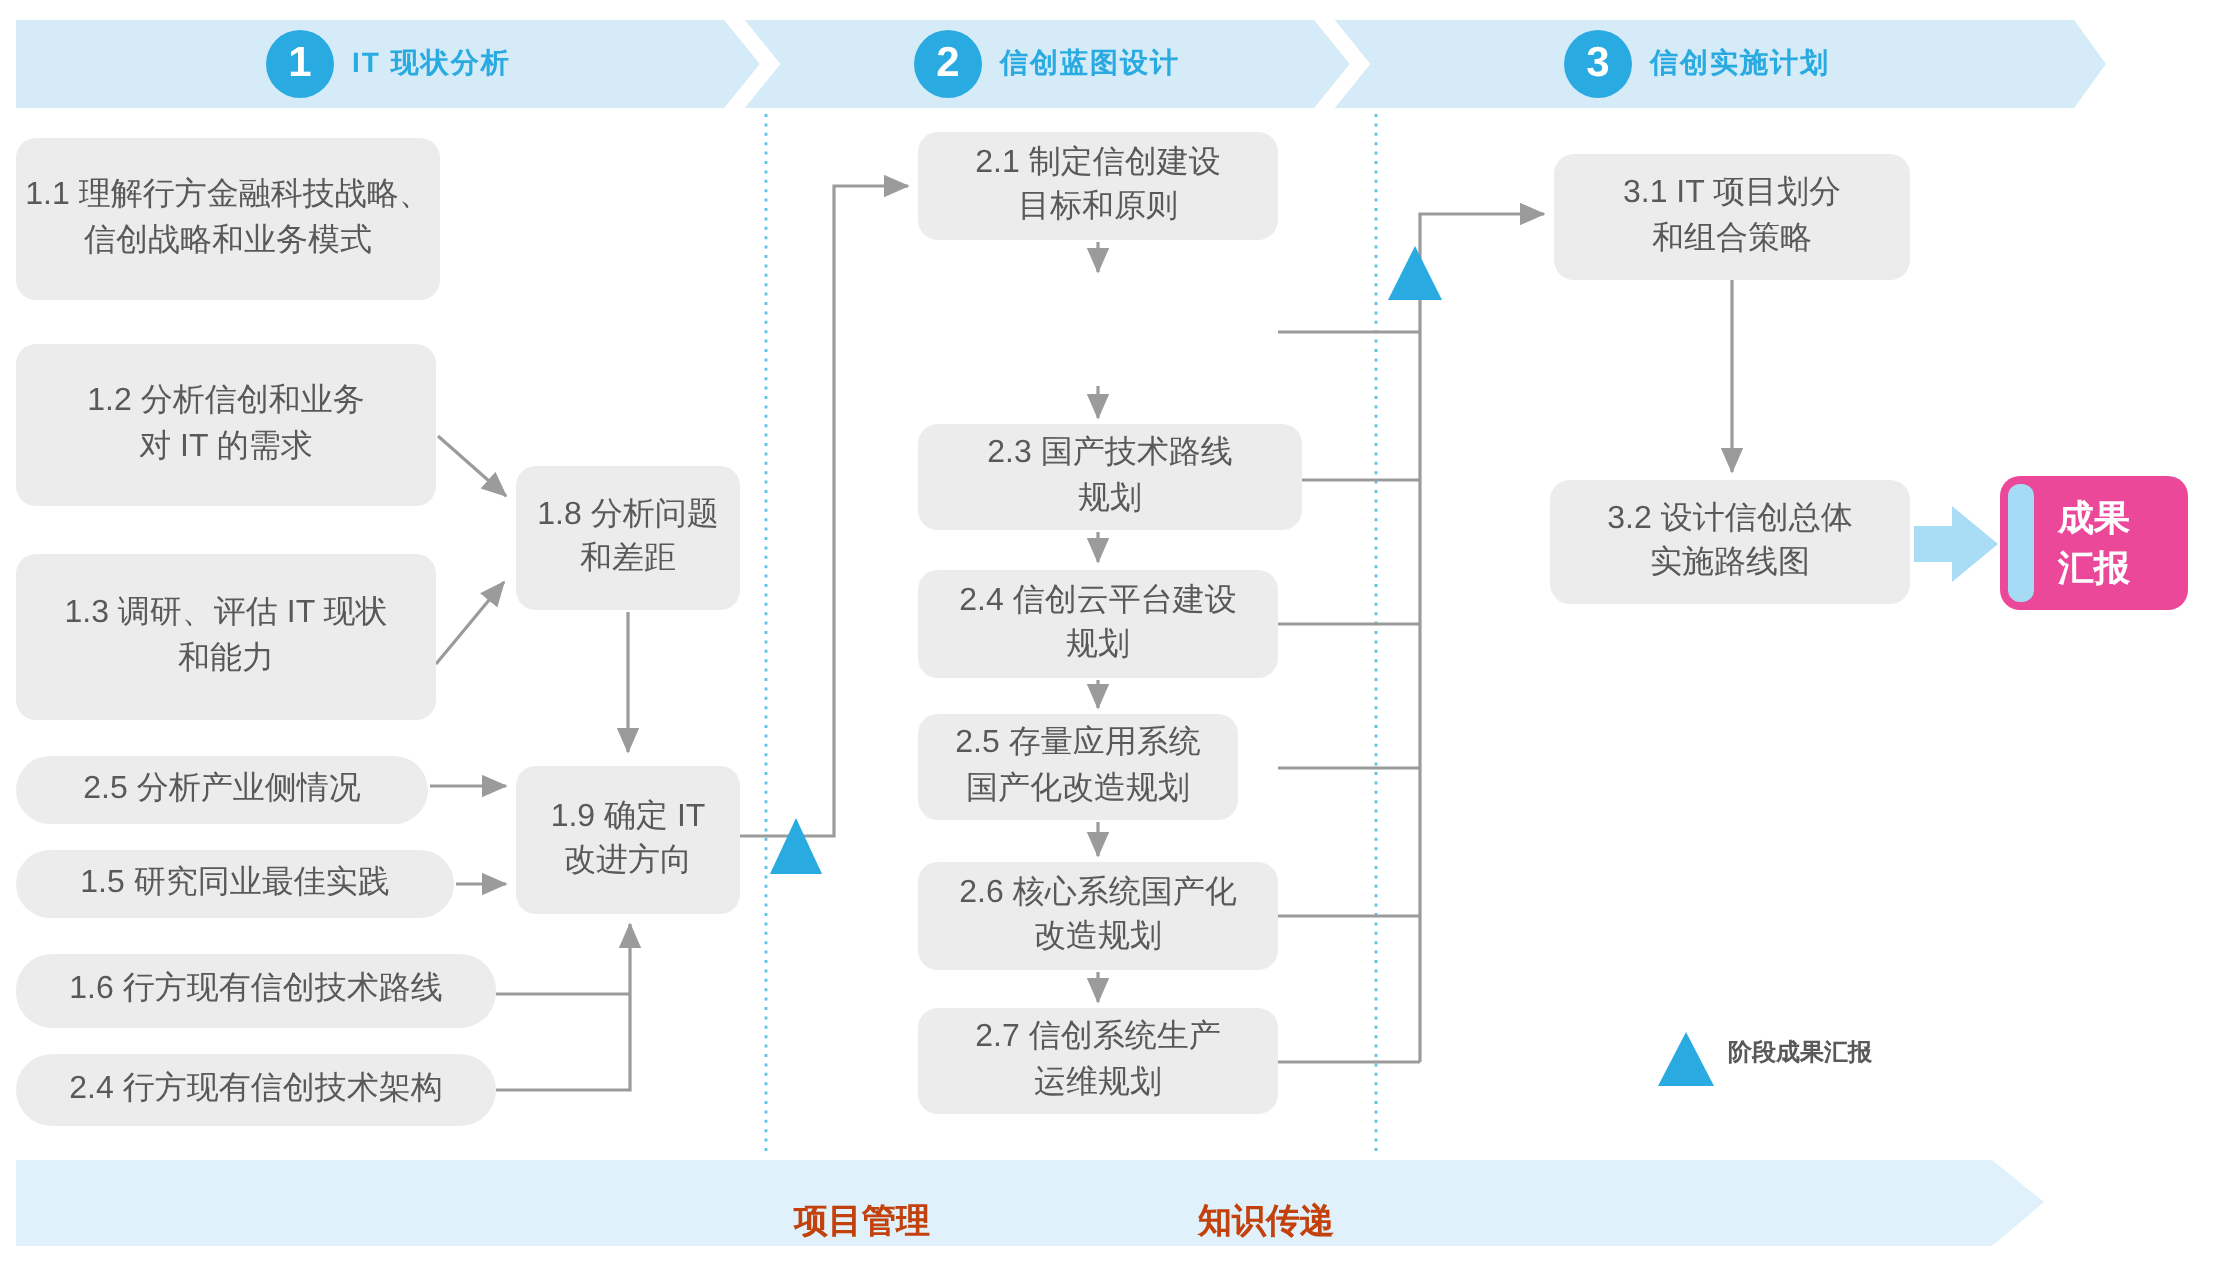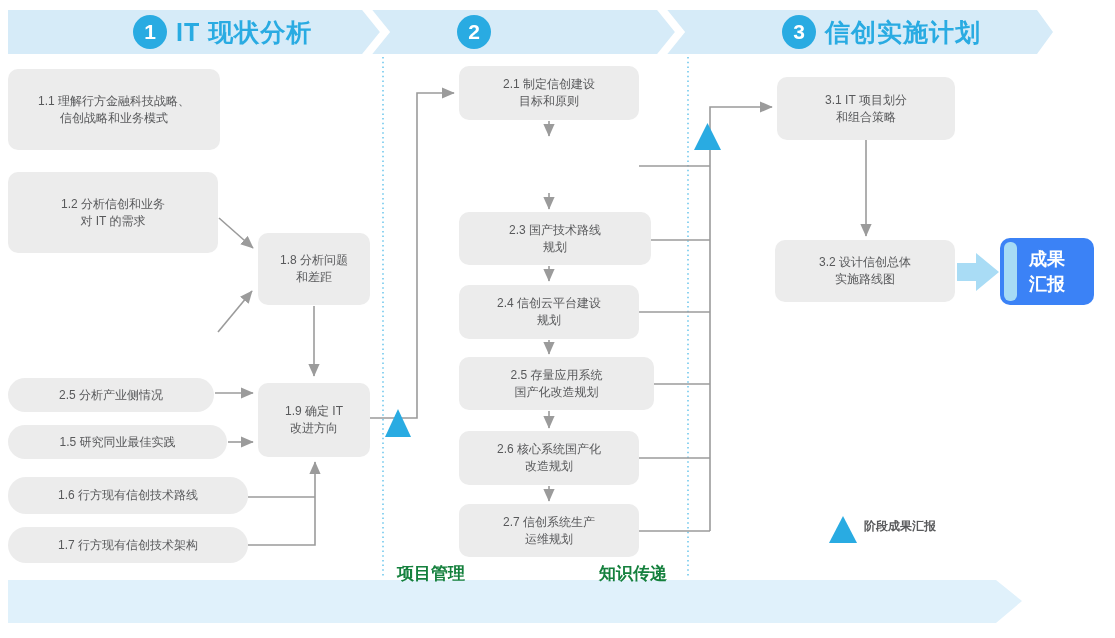--- a/index.html
+++ b/index.html
@@ -8,46 +8,46 @@
     font-family:"Liberation Sans","DejaVu Sans",sans-serif; overflow:hidden;
   }
   svg.layer { position:absolute; left:0; top:0; width:1115px; height:638px; }
 
   
   .phase { position:absolute; top:13px; height:38px; display:flex; align-items:center; gap:9px; }
   .num {
     width:34px; height:34px; border-radius:50%; background:#29abe2; color:#fff;
     font-weight:bold; font-size:21px; display:flex; align-items:center; justify-content:center;
   }
-  .ptitle { color:#29abe2; font-weight:bold; font-size:25px; letter-spacing:1px; white-space:nowrap; }
+  .ptitle { color:#29abe2; font-weight:bold; font-size:14px; letter-spacing:1px; white-space:nowrap; }
 
   
   .step {
     position:absolute; background:#ececec; border-radius:10px; color:#58595b;
-    font-size:12px; line-height:1.38; display:flex; align-items:center; justify-content:center;
+    font-size:16px; line-height:1.38; display:flex; align-items:center; justify-content:center;
     text-align:center; white-space:pre-line;
   }
   .pill { border-radius:18px; }
 
   
   .result {
     position:absolute; left:1000px; top:238px; width:94px; height:67px;
-    background:#3b82f6; border-radius:10px; color:#fff; font-weight:bold; font-size:18px;
+    background:#ec4899; border-radius:10px; color:#fff; font-weight:bold; font-size:18px;
     line-height:1.35; display:flex; align-items:center; justify-content:center;
     text-align:center; white-space:pre-line;
   }
   .result-stripe {
     position:absolute; left:4px; top:4px; bottom:4px; width:13px;
     background:#a6dbf5; border-radius:6px;
   }
   .result-text { position:relative; }
 
   
   .flabel {
-    position:absolute; top:562px; transform:translateX(-50%); color:#15803d;
+    position:absolute; top:599px; transform:translateX(-50%); color:#c2410c;
     font-weight:bold; font-size:17px; white-space:nowrap;
   }
 
   
   .legend-label {
     position:absolute; left:864px; top:518px; color:#58595b; font-weight:bold;
     font-size:12px; white-space:nowrap;
   }
 </style>
 </head>
@@ -102,46 +102,49 @@
 
     <polygon points="957,263 976,263 976,253 999,272 976,291 976,281 957,281" fill="#a9dcf5"></polygon>
   </svg>
 
   <div class="phase" style="left:133px">
     <span class="num">1</span>
     <span class="ptitle">IT 现状分析</span>
   </div>
   <div class="phase" style="left:457px">
     <span class="num">2</span>
+    <span class="ptitle">信创蓝图设计</span>
   </div>
   <div class="phase" style="left:782px">
     <span class="num">3</span>
     <span class="ptitle">信创实施计划</span>
   </div>
 
   <div class="step" style="left:8px;top:69px;width:212px;height:81px">1.1 理解行方金融科技战略、
 信创战略和业务模式</div>
   <div class="step" style="left:8px;top:172px;width:210px;height:81px">1.2 分析信创和业务
 对 IT 的需求</div>
+  <div class="step" style="left:8px;top:277px;width:210px;height:83px">1.3 调研、评估 IT 现状
+和能力</div>
   <div class="step pill" style="left:8px;top:378px;width:206px;height:34px">2.5 分析产业侧情况</div>
   <div class="step pill" style="left:8px;top:425px;width:219px;height:34px">1.5 研究同业最佳实践</div>
   <div class="step pill" style="left:8px;top:477px;width:240px;height:37px">1.6 行方现有信创技术路线</div>
-  <div class="step pill" style="left:8px;top:527px;width:240px;height:36px">1.7 行方现有信创技术架构</div>
+  <div class="step pill" style="left:8px;top:527px;width:240px;height:36px">2.4 行方现有信创技术架构</div>
   <div class="step" style="left:258px;top:233px;width:112px;height:72px">1.8 分析问题
 和差距</div>
   <div class="step" style="left:258px;top:383px;width:112px;height:74px">1.9 确定 IT
 改进方向</div>
 
   <div class="step" style="left:459px;top:66px;width:180px;height:54px">2.1 制定信创建设
 目标和原则</div>
   <div class="step" style="left:459px;top:212px;width:192px;height:53px">2.3 国产技术路线
 规划</div>
   <div class="step" style="left:459px;top:285px;width:180px;height:54px">2.4 信创云平台建设
 规划</div>
-  <div class="step" style="left:459px;top:357px;width:195px;height:53px">2.5 存量应用系统
+  <div class="step" style="left:459px;top:357px;width:160px;height:53px">2.5 存量应用系统
 国产化改造规划</div>
   <div class="step" style="left:459px;top:431px;width:180px;height:54px">2.6 核心系统国产化
 改造规划</div>
   <div class="step" style="left:459px;top:504px;width:180px;height:53px">2.7 信创系统生产
 运维规划</div>
 
   <div class="step" style="left:777px;top:77px;width:178px;height:63px">3.1 IT 项目划分
 和组合策略</div>
   <div class="step" style="left:775px;top:240px;width:180px;height:62px">3.2 设计信创总体
 实施路线图</div>

